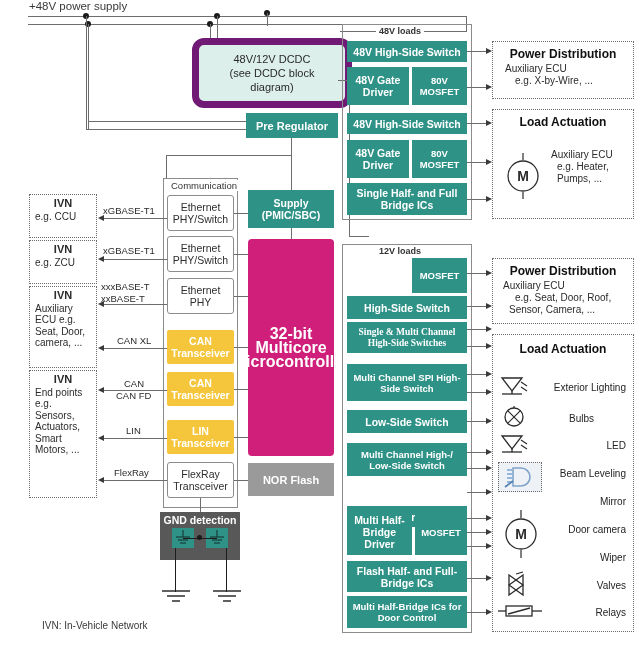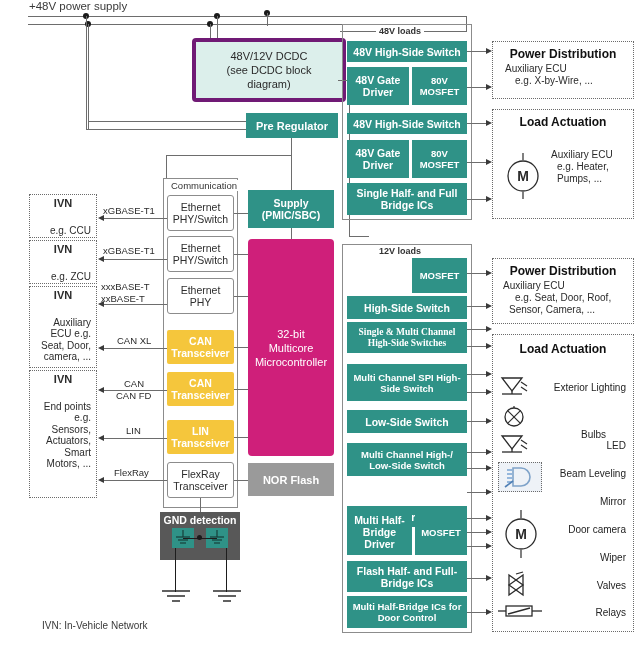--- a/index.html
+++ b/index.html
@@ -84,42 +84,42 @@
     text-align:center;
     box-sizing:border-box;
   }
 
   
   .magenta{
     position:absolute;
     background:#cf1f7a;
     color:#fff;
     border-radius:4px;
-    font-size:11px;
+    font-size:16px;
     line-height:14px;
-    font-weight:normal;
+    font-weight:bold;
     display:flex;align-items:center;justify-content:center;
     text-align:center;
   }
   .grayblk{
     position:absolute;
     background:#9a9a9a;
     color:#fff;
     font-size:11px;
     font-weight:bold;
     display:flex;align-items:center;justify-content:center;
     text-align:center;
   }
 
   
   .mint{
     position:absolute;
     background:#dcefeb;
-    border:4px solid #701a75;
-    border-radius:4px;
+    border:7px solid #701a75;
+    border-radius:12px;
     color:#2a2a2a;
     font-size:11px;
     line-height:14px;
     display:flex;align-items:center;justify-content:center;
     text-align:center;
   }
 
   
   .frame{
     position:absolute;
@@ -146,21 +146,21 @@
     box-sizing:border-box;
   }
   .dbox-ivn{
     text-align:left;
     padding:3px 5px;
     font-size:10px;
     line-height:11.5px;
     color:#2b2b2b;
   }
   .ivn-title{font-weight:bold;font-size:11px;text-align:center;display:block;}
-  .ivn-sub{display:block;margin-top:15px;text-align:right;}
+  .ivn-sub{display:block;margin-top:1px;}
 
   .dbox-right{
     padding:6px 6px;
     font-size:10px;
     line-height:12px;
     color:#2b2b2b;
     text-align:center;
   }
   .dbox-right .hd{
     font-weight:bold;
@@ -499,21 +499,21 @@
       <div style="padding-left:12px;">e.g. Seat, Door, Roof,</div>
       <div style="padding-left:6px;">Sensor, Camera, ...</div>
     </div>
   </div>
 
   <div class="dbox" style="left:492px;top:334px;width:142px;height:298px;">
     <div style="text-align:center;padding-top:7px;font-weight:bold;font-size:12px;color:#111;">Load Actuation</div>
   </div>
 
   <div class="la-row" style="left:534px;top:382px;width:92px;">Exterior Lighting</div>
-  <div class="la-row" style="left:514px;top:413px;width:92px;margin-top:16px;">Bulbs</div>
+  <div class="la-row" style="left:502px;top:413px;width:92px;">Bulbs</div>
   <div class="la-row" style="left:534px;top:440px;width:92px;">LED</div>
   <div class="la-row" style="left:534px;top:468px;width:92px;text-align:right;">Beam Leveling</div>
   <div class="la-row" style="left:534px;top:496px;width:92px;">Mirror</div>
   <div class="la-row" style="left:534px;top:524px;width:92px;">Door camera</div>
   <div class="la-row" style="left:534px;top:552px;width:92px;">Wiper</div>
   <div class="la-row" style="left:534px;top:580px;width:92px;">Valves</div>
   <div class="la-row" style="left:534px;top:607px;width:92px;">Relays</div>
 
   <svg class="abs" style="left:500px;top:375px;" width="30" height="22" viewBox="0 0 30 22">
     <polygon points="2,3 22,3 12,16" fill="none" stroke="#2b2b2b" stroke-width="1.3"></polygon>

